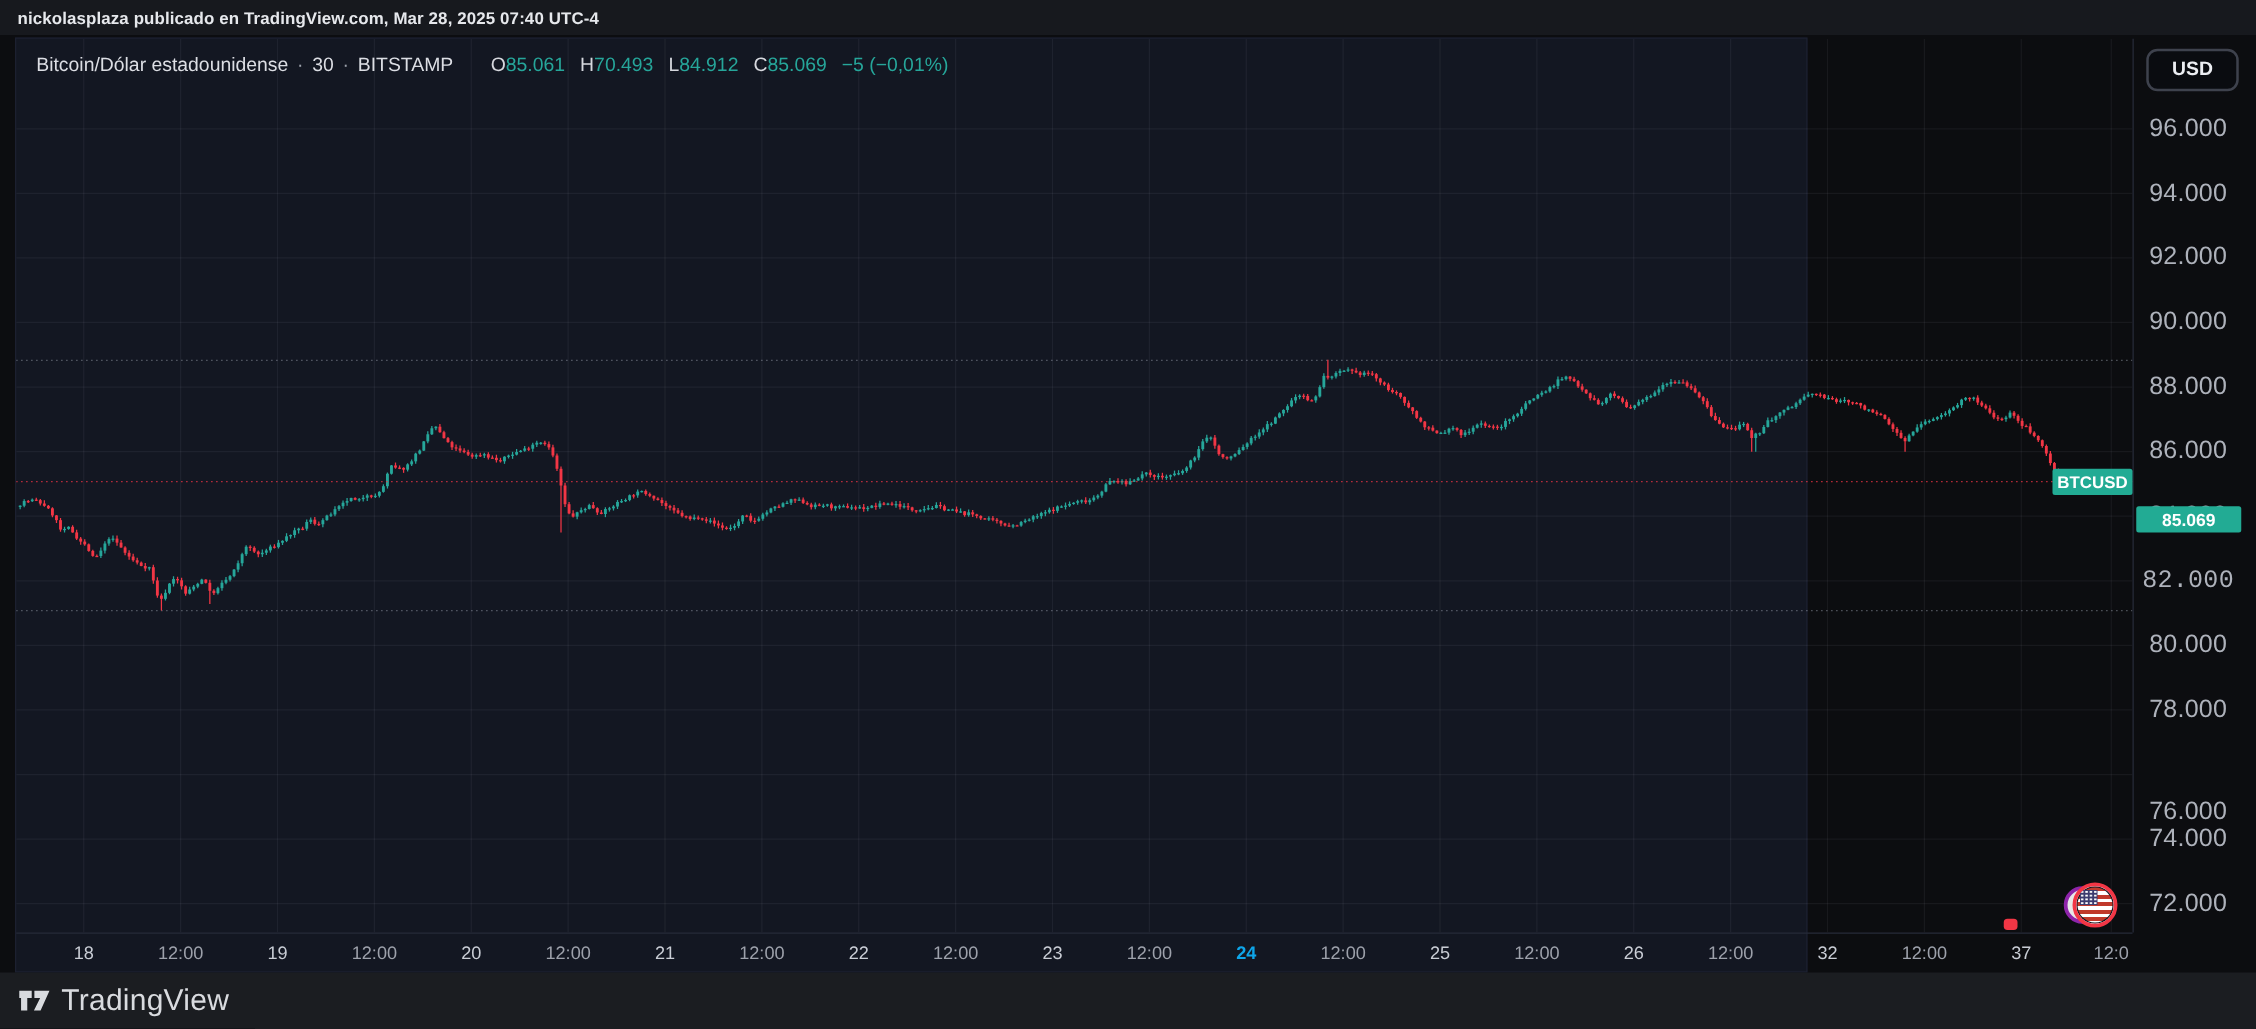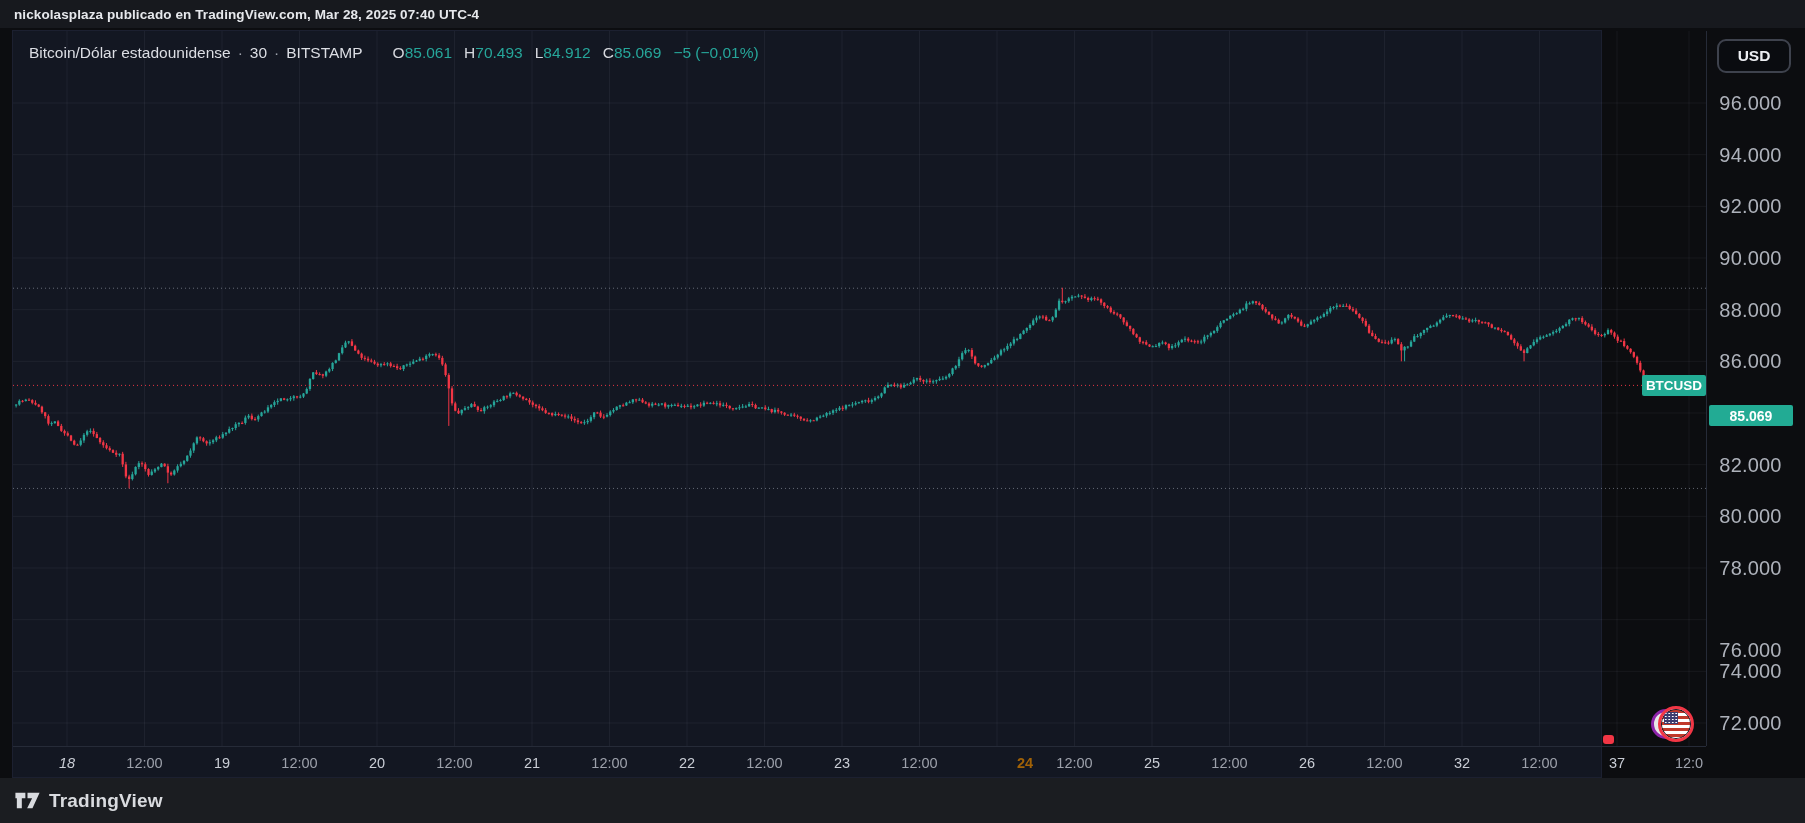--- a/index.html
+++ b/index.html
@@ -4,21 +4,21 @@
 <style>
   * { margin:0; padding:0; box-sizing:border-box; }
   html,body { width:1805px; height:823px; background:#0c0d10; font-family:"Liberation Sans", sans-serif; overflow:hidden; }
   #stage { position:relative; width:1805px; height:823px; background:#0c0d10; }
 
   
   #top-bar { position:absolute; left:0; top:0; width:1805px; height:28px; background:#17191e; display:flex; align-items:center; }
   #top-bar span { margin-left:14px; color:#e6e8ec; font-size:13.5px; font-weight:700; letter-spacing:.1px; }
 
   
-  #chart-panel { position:absolute; left:12px; top:30px; width:1590px; height:748px; background:#131722; border:1px solid #1c2030; }
+  #chart-panel { position:absolute; left:12px; top:30px; width:1434px; height:748px; background:#131722; border:1px solid #1c2030; }
   #plot-svg { position:absolute; left:0; top:0; width:1693px; height:715px; display:block; }
 
   
   #symbol-header { position:absolute; left:16px; top:10px; height:24px; display:flex; align-items:center; white-space:nowrap; z-index:5; font-size:15.5px; }
   #symbol-header .title { color:#dcdee4; font-weight:400; }
   #symbol-header .sep { color:#9da2ac; margin:0 7px; }
   #symbol-header .plain { color:#dcdee4; }
   #symbol-header .ohlc { margin-left:18px; display:flex; align-items:center; }
   #symbol-header .ohlc .lbl { color:#d6d8de; margin-left:12px; }
   #symbol-header .ohlc .val { color:#26a69a; }
@@ -32,36 +32,36 @@
   .pa-label { position:absolute; left:0; width:100%; text-align:center; color:#aeb2bb; font-size:20px; transform:translateY(-50%); letter-spacing:.2px; }
   #axis-price-badge { position:absolute; left:2px; top:374px; width:84px; height:21px; background:#22ab94; border-radius:2px; color:#fff; font-size:14px; font-weight:700; display:flex; align-items:center; justify-content:center; z-index:6; }
 
   
   #btcusd-badge { position:absolute; left:1629px; top:344px; width:64px; height:21px; background:#22ab94; border-radius:2px; color:#fff; font-size:13.5px; font-weight:700; display:flex; align-items:center; justify-content:center; z-index:6; }
 
   
   #time-axis { position:absolute; left:0; top:715px; width:1693px; height:33px; border-top:1px solid #262b38; overflow:hidden; z-index:4; }
   .ta-label { position:absolute; top:8px; transform:translateX(-50%); font-size:14.5px; color:#9da1ab; }
   .ta-label.day { color:#c9cdd5; }
-  .ta-label.day-bold { color:#a16207; font-weight:700;margin-left:28px; }
+  .ta-label.day-bold { color:#0ea5e9; font-weight:700; }
 
   
   #event-flag-marker { position:absolute; left:1638px; top:675px; width:52px; height:42px; z-index:7; cursor:pointer; }
   .flag-back { position:absolute; left:0; top:3px; width:30px; height:30px; border-radius:50%; border:3px solid #8e24aa; background:#e8e8e8; }
   .flag-front { position:absolute; left:7px; top:0; width:36px; height:36px; border-radius:50%; border:3px solid #f23645; background:#fff; overflow:hidden; box-shadow:0 0 0 2px #131722 inset; }
   .flag-stripes { position:absolute; inset:1px; border-radius:50%; background:repeating-linear-gradient(#c0392b 0 3px, #ffffff 3px 6px); }
   .flag-canton { position:absolute; left:3px; top:3px; width:14px; height:12px; background:#3c3b6e;
       background-image:radial-gradient(#fff 0.8px, transparent 1px); background-size:3.5px 3px; }
   #axis-event-tick { position:absolute; left:1590px; top:704px; width:11px; height:9px; background:#f23645; border-radius:3px; z-index:5; }
 
   
   #footer { position:absolute; left:0; top:778px; width:1805px; height:45px; background:#1b1d21; display:flex; align-items:center; }
   #footer-logo { display:flex; align-items:center; margin-left:14px; cursor:pointer; }
   #footer-logo svg { display:block; }
-  #brand-text { color:#d9dbdf; font-size:19px; font-weight:700; margin-left:8px; letter-spacing:.2px; }
+  #brand-text { color:#d9dbdf; font-size:24px; font-weight:400; margin-left:8px; letter-spacing:.2px; }
 </style>
 </head>
 <body>
 
 <div id="stage">
 
   <div id="top-bar">
     <span>nickolasplaza publicado en TradingView.com, Mar 28, 2025 07:40 UTC-4</span>
   </div>
 
@@ -1143,32 +1143,32 @@
 
     <div id="price-axis">
       <div id="axis-price-badge">85.069</div>
     <div class="pa-label" style="top: 72px;">96.000</div>
         <div class="pa-label" style="top: 123.666px;">94.000</div>
         <div class="pa-label" style="top: 175.332px;">92.000</div>
         <div class="pa-label" style="top: 226.998px;">90.000</div>
         <div class="pa-label" style="top: 278.664px;">88.000</div>
         <div class="pa-label" style="top: 330.33px;">86.000</div>
         <div class="pa-label" style="top: 381.996px;">84.000</div>
-        <div class="pa-label" style="top: 433.662px;">82.000</div>
+        <div class="pa-label" style="top: 433.662px; font-family: Liberation Mono, monospace;">82.000</div>
         <div class="pa-label" style="top: 485.328px;">80.000</div>
         <div class="pa-label" style="top: 536.994px;">78.000</div>
         <div class="pa-label" style="top: 588.66px; margin-top: 30px;">76.000</div>
         <div class="pa-label" style="top: 640.326px;">74.000</div>
         <div class="pa-label" style="top: 691.992px;">72.000</div>
       </div>
 
     <div id="btcusd-badge">BTCUSD</div>
 
     <div id="time-axis">
-        <div class="ta-label day" style="left: 54px; font-style: italic;">18</div>
+        <div class="ta-label day" style="left: 54px;">18</div>
         <div class="ta-label time" style="left: 131.5px;">12:00</div>
         <div class="ta-label day" style="left: 209px;">19</div>
         <div class="ta-label time" style="left: 286.5px;">12:00</div>
         <div class="ta-label day" style="left: 364px;">20</div>
         <div class="ta-label time" style="left: 441.5px;">12:00</div>
         <div class="ta-label day" style="left: 519px;">21</div>
         <div class="ta-label time" style="left: 596.5px;">12:00</div>
         <div class="ta-label day" style="left: 674px;">22</div>
         <div class="ta-label time" style="left: 751.5px;">12:00</div>
         <div class="ta-label day" style="left: 829px;">23</div>

